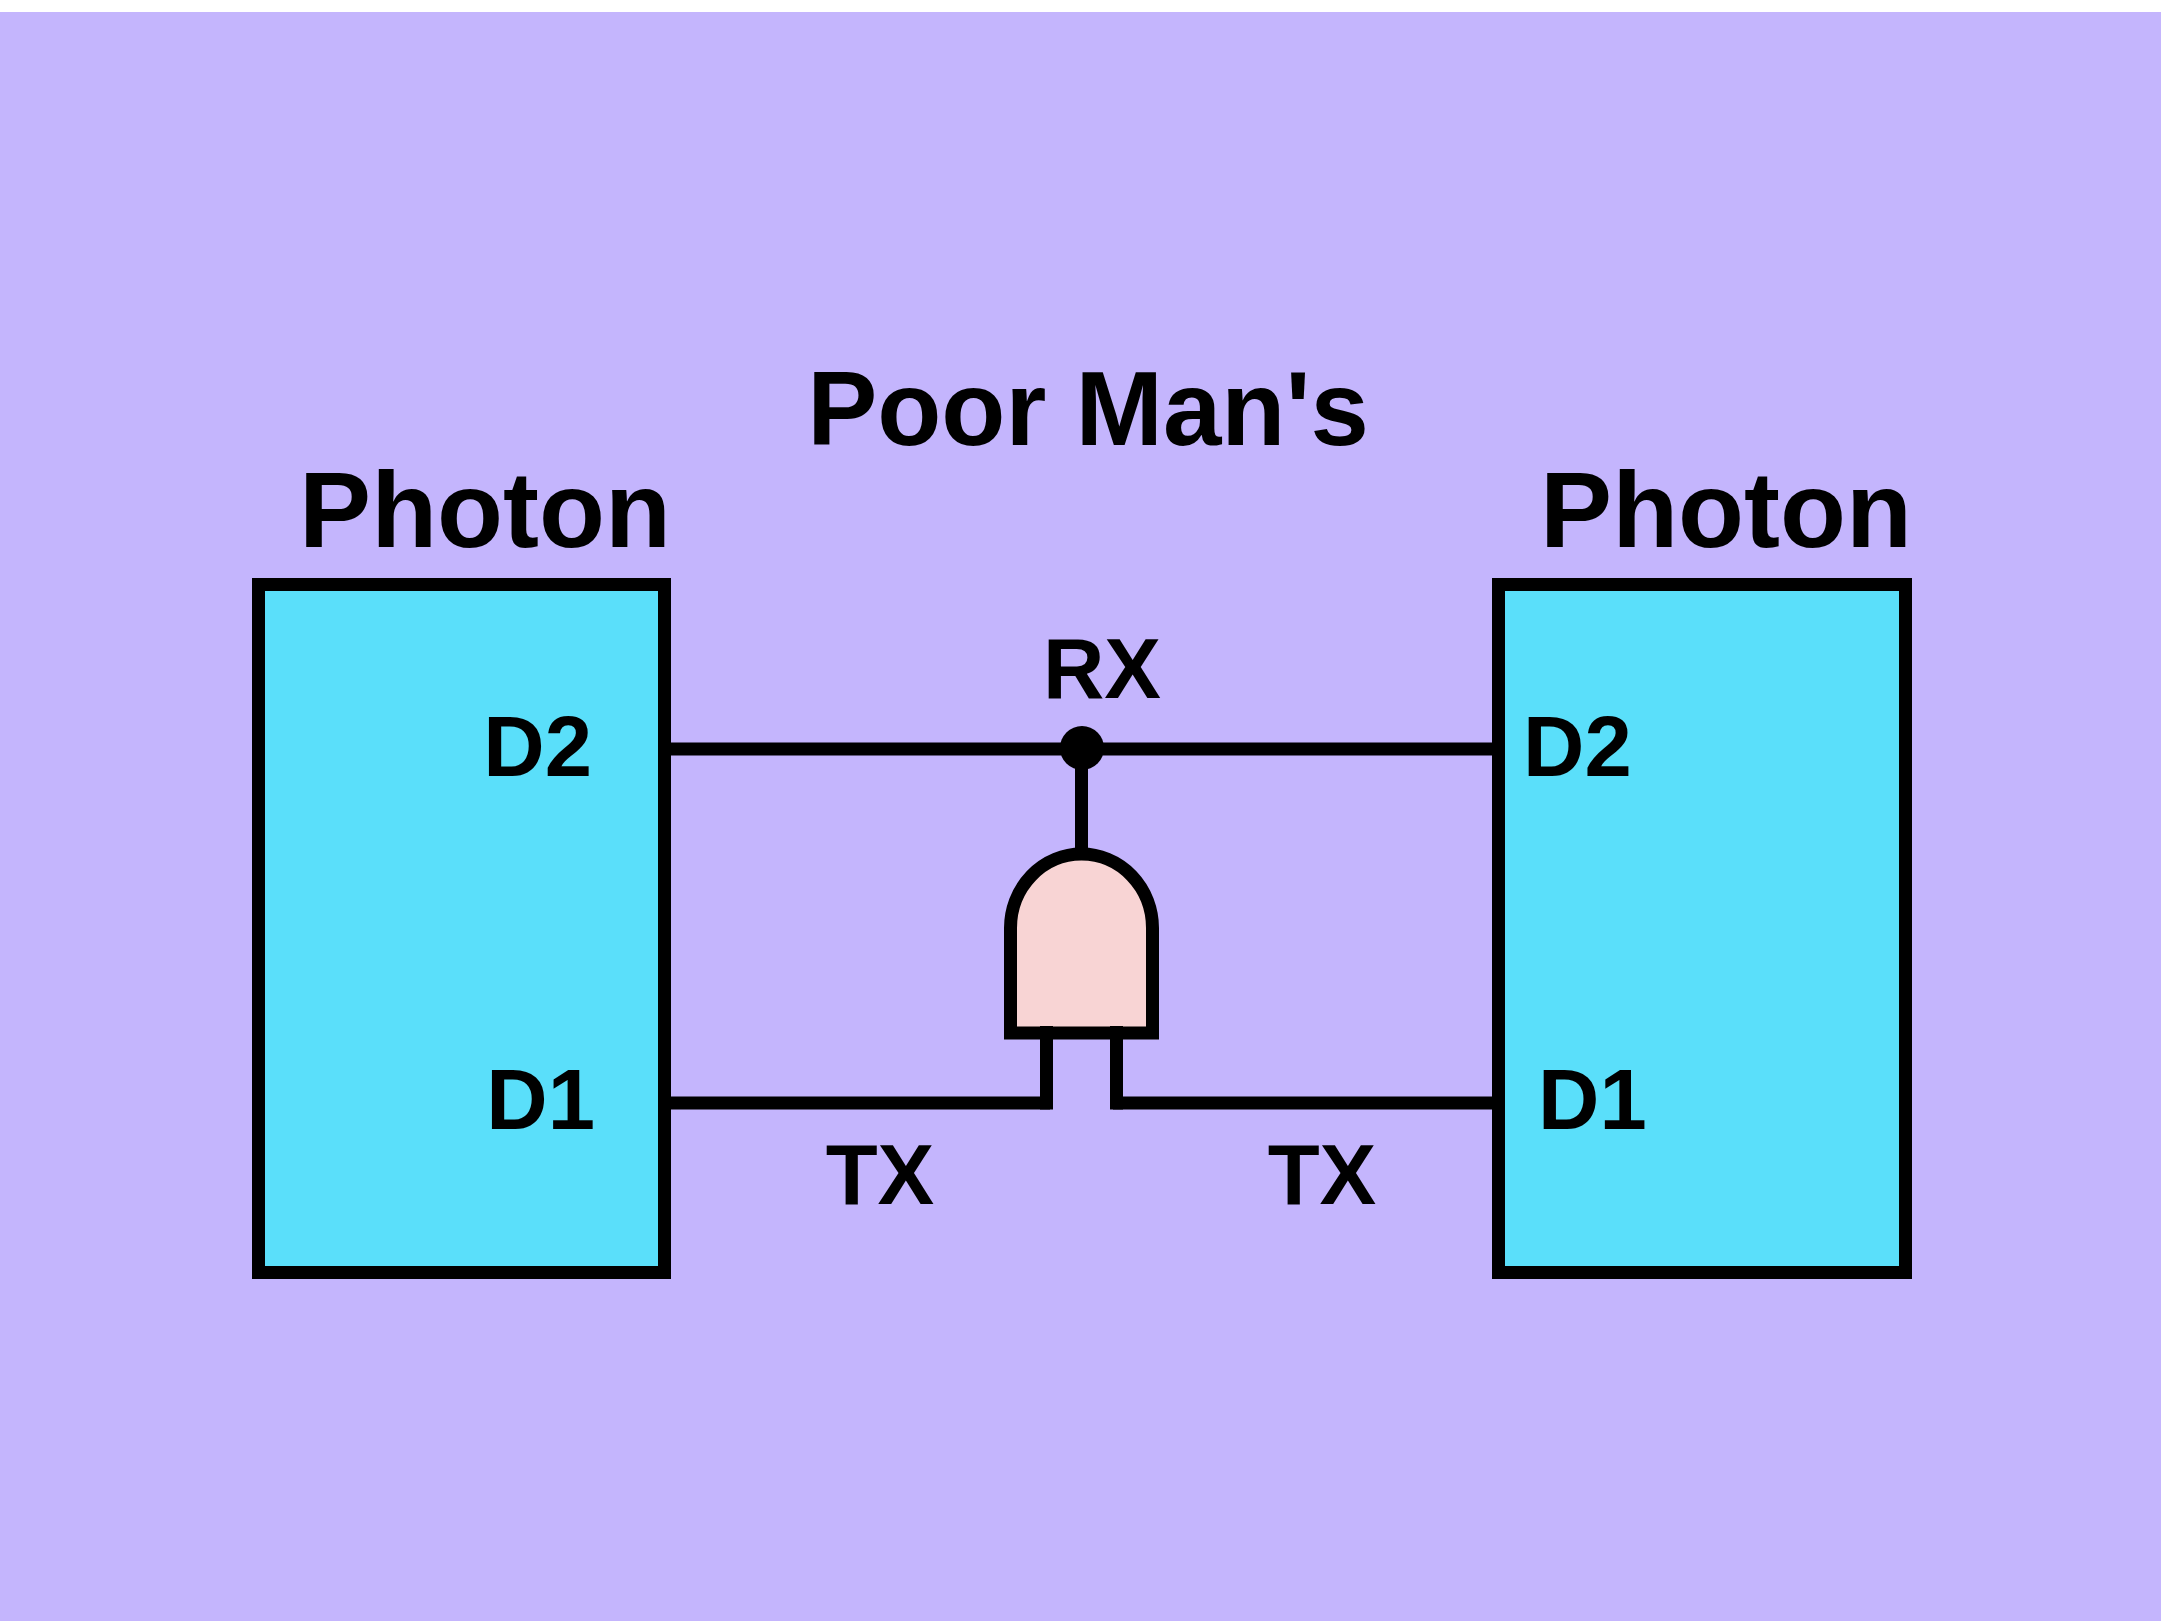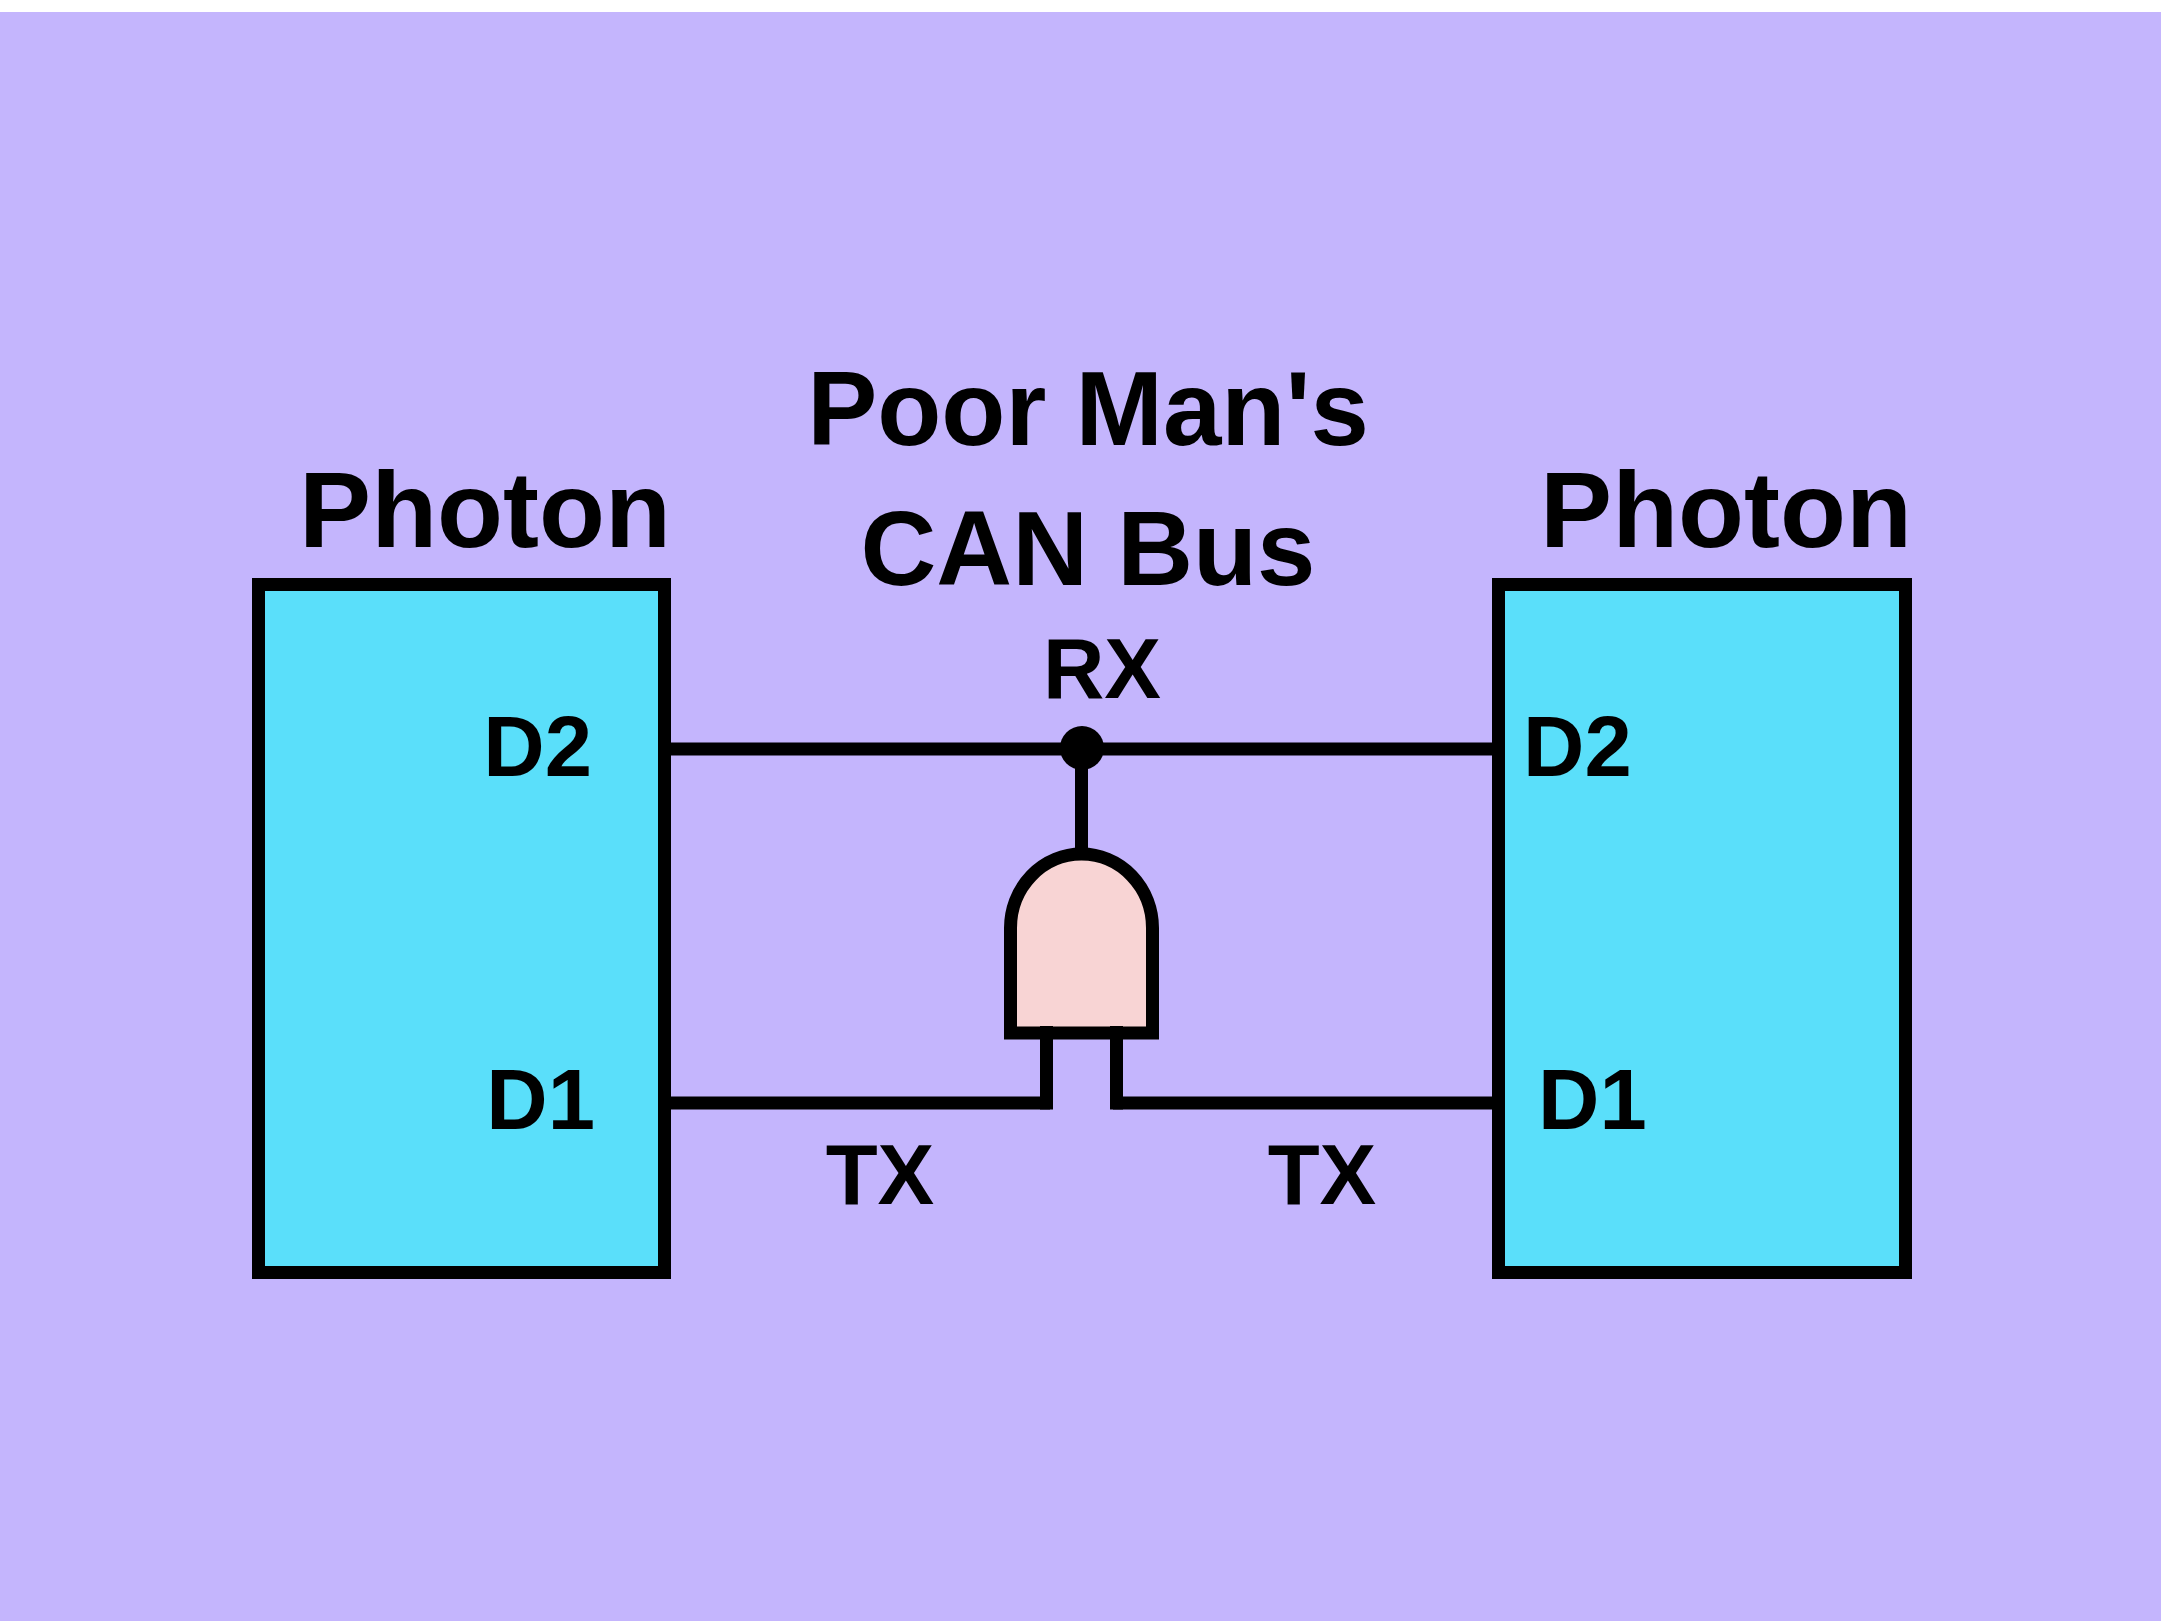--- a/index.html
+++ b/index.html
@@ -77,21 +77,20 @@
     <line x1="1113" y1="1091" x2="1505" y2="1091" stroke-width="13" stroke="#000000"></line>
 
     <circle cx="1082" cy="736" r="22" fill="#000000"></circle>
   </svg>
 
   <div class="device-box left" style="background-color: rgb(90, 223, 250);"></div>
   <div class="device-box right" style="background-color: rgb(90, 223, 250);"></div>
 
   <div class="label main-title">
     <div>Poor Man's</div>
-    <div>CAN Bus</div>
   </div>
   <div class="label device-title left">Photon</div>
   <div class="label device-title right">Photon</div>
 
   <div class="label pin d2-left">D2</div>
   <div class="label pin d1-left">D1</div>
   <div class="label pin d2-right">D2</div>
   <div class="label pin d1-right">D1</div>
 
   <div class="label net-label rx">RX</div>

